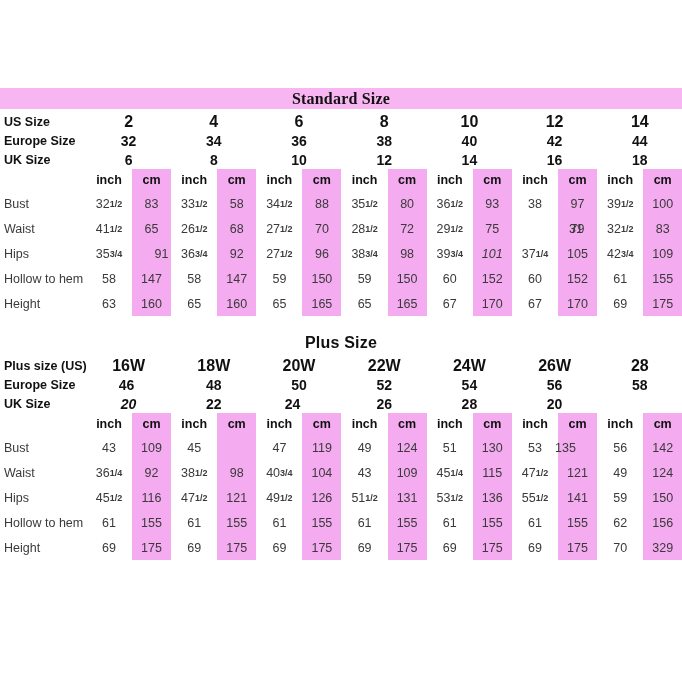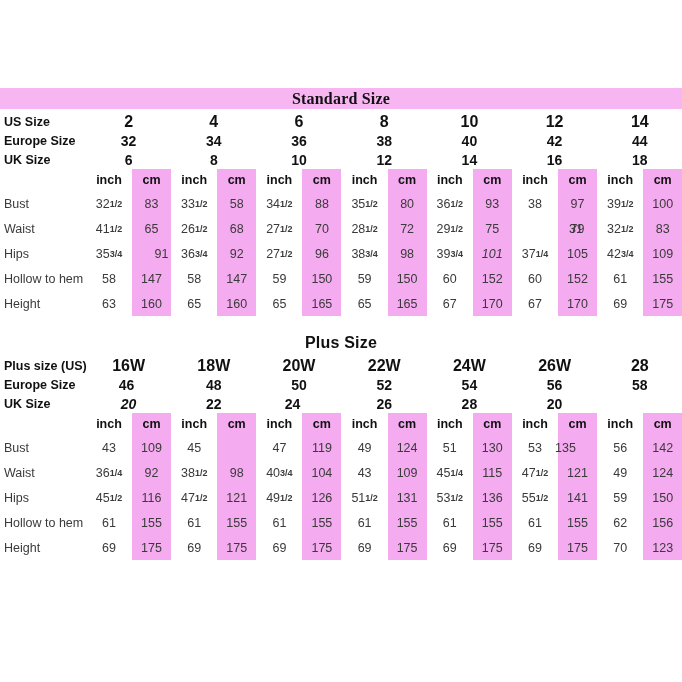--- a/index.html
+++ b/index.html
@@ -588,17 +588,17 @@
         </div>
         <div class="cell" style="left: 597.2px; width: 46px;">
           <span class="whole">70</span>
         </div>
         <div class="cell" style="left: 132px; width: 39px;">175</div>
         <div class="cell" style="left: 217.2px; width: 39px;">175</div>
         <div class="cell" style="left: 302.4px; width: 39px;">175</div>
         <div class="cell" style="left: 387.6px; width: 39px;">175</div>
         <div class="cell" style="left: 472.8px; width: 39px;">175</div>
         <div class="cell" style="left: 558px; width: 39px;">175</div>
-        <div class="cell" style="left: 643.2px; width: 39px;">123</div>
+        <div class="cell" style="left: 643.2px; width: 39px;">329</div>
       </div>
     </div>
 
 </div>
 
 </body></html>

